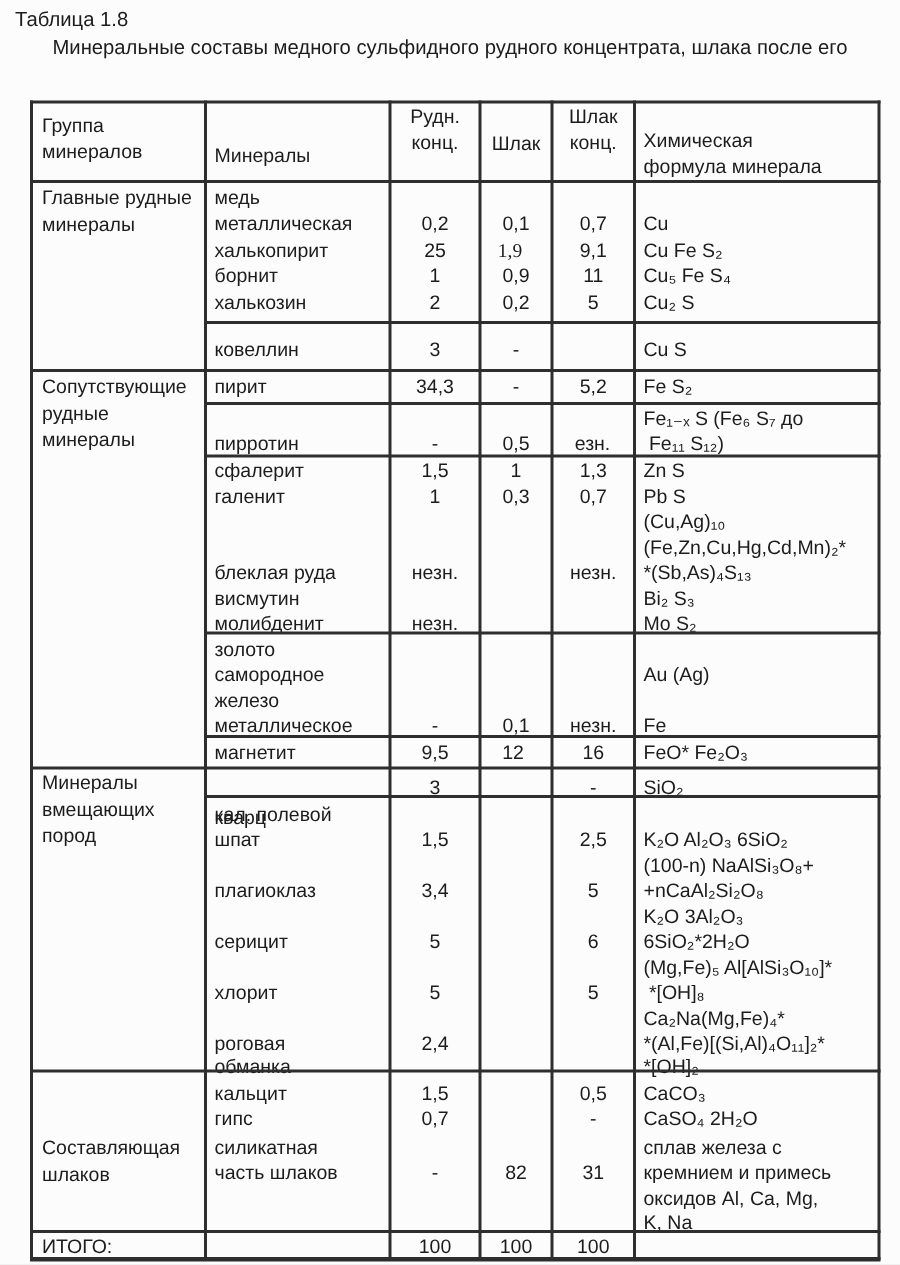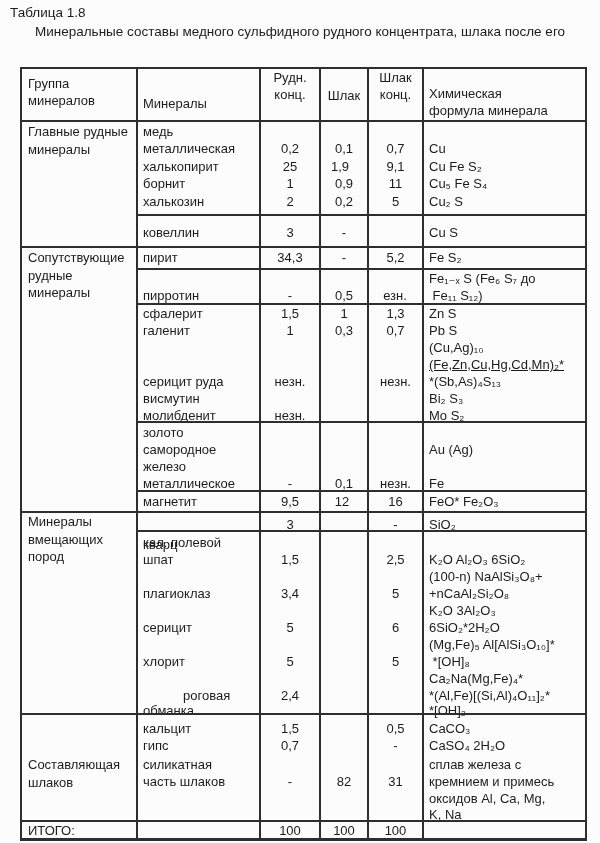--- a/index.html
+++ b/index.html
@@ -40,21 +40,21 @@
     <div class="t" style="left:429px;top:103px">формула минерала</div>
 
   <div class="t" style="left: 143px; top: 124px;">медь</div>
       <div class="t" style="left: 143px; top: 141px;">металлическая</div>
       <div class="t ctr" style="left: 260px; top: 141px; width: 60px;">0,2</div>
       <div class="t ctr" style="left: 320px; top: 141px; width: 48px;">0,1</div>
       <div class="t ctr" style="left: 368px; top: 141px; width: 55px;">0,7</div>
       <div class="t" style="left: 429px; top: 141px;">Cu</div>
       <div class="t" style="left: 143px; top: 159px;">халькопирит</div>
       <div class="t ctr" style="left: 260px; top: 159px; width: 60px;">25</div>
-      <div class="t ctr" style="left: 320px; top: 159px; width: 40px;">1,9</div>
+      <div class="t ctr" style="left: 320px; top: 159px; width: 40px; font-family: Liberation Serif, serif;">1,9</div>
       <div class="t ctr" style="left: 368px; top: 159px; width: 55px;">9,1</div>
       <div class="t" style="left: 429px; top: 159px;">Cu Fe S₂</div>
       <div class="t" style="left: 143px; top: 176px;">борнит</div>
       <div class="t ctr" style="left: 260px; top: 176px; width: 60px;">1</div>
       <div class="t ctr" style="left: 320px; top: 176px; width: 48px;">0,9</div>
       <div class="t ctr" style="left: 368px; top: 176px; width: 55px;">11</div>
       <div class="t" style="left: 429px; top: 176px;">Cu₅ Fe S₄</div>
       <div class="t" style="left: 143px; top: 194px;">халькозин</div>
       <div class="t ctr" style="left: 260px; top: 194px; width: 60px;">2</div>
       <div class="t ctr" style="left: 320px; top: 194px; width: 48px;">0,2</div>
@@ -79,22 +79,22 @@
       <div class="t ctr" style="left: 260px; top: 306px; width: 60px;">1,5</div>
       <div class="t ctr" style="left: 320px; top: 306px; width: 48px;">1</div>
       <div class="t ctr" style="left: 368px; top: 306px; width: 55px;">1,3</div>
       <div class="t" style="left: 429px; top: 306px;">Zn S</div>
       <div class="t" style="left: 143px; top: 323px;">галенит</div>
       <div class="t ctr" style="left: 260px; top: 323px; width: 60px;">1</div>
       <div class="t ctr" style="left: 320px; top: 323px; width: 48px;">0,3</div>
       <div class="t ctr" style="left: 368px; top: 323px; width: 55px;">0,7</div>
       <div class="t" style="left: 429px; top: 323px;">Pb S</div>
       <div class="t" style="left: 429px; top: 340px;">(Cu,Ag)₁₀</div>
-      <div class="t" style="left: 429px; top: 357px; text-decoration: underline;">(Fe,Zn,Cu,Hg,Cd,Mn)₂*</div>
-      <div class="t" style="left: 143px; top: 374px;">серицит руда</div>
+      <div class="t" style="left: 429px; top: 357px;">(Fe,Zn,Cu,Hg,Cd,Mn)₂*</div>
+      <div class="t" style="left: 143px; top: 374px;">блеклая руда</div>
       <div class="t ctr" style="left: 260px; top: 374px; width: 60px;">незн.</div>
       <div class="t ctr" style="left: 368px; top: 374px; width: 55px;">незн.</div>
       <div class="t" style="left: 429px; top: 374px;">*(Sb,As)₄S₁₃</div>
       <div class="t" style="left: 143px; top: 391px;">висмутин</div>
       <div class="t" style="left: 429px; top: 391px;">Bi₂ S₃</div>
       <div class="t" style="left: 143px; top: 408px;">молибденит</div>
       <div class="t ctr" style="left: 260px; top: 408px; width: 60px;">незн.</div>
       <div class="t" style="left: 429px; top: 408px;">Mo S₂</div>
       <div class="t" style="left: 143px; top: 425px;">золото</div>
       <div class="t" style="left: 143px; top: 442px;">самородное</div>
@@ -128,21 +128,21 @@
       <div class="t" style="left: 143px; top: 620px;">серицит</div>
       <div class="t ctr" style="left: 260px; top: 620px; width: 60px;">5</div>
       <div class="t ctr" style="left: 368px; top: 620px; width: 55px;">6</div>
       <div class="t" style="left: 429px; top: 620px;">6SiO₂*2H₂O</div>
       <div class="t" style="left: 429px; top: 637px;">(Mg,Fe)₅ Al[AlSi₃O₁₀]*</div>
       <div class="t" style="left: 143px; top: 654px;">хлорит</div>
       <div class="t ctr" style="left: 260px; top: 654px; width: 60px;">5</div>
       <div class="t ctr" style="left: 368px; top: 654px; width: 55px;">5</div>
       <div class="t" style="left: 429px; top: 654px;"> *[OH]₈</div>
       <div class="t" style="left: 429px; top: 671px; text-align: right;">Ca₂Na(Mg,Fe)₄*</div>
-      <div class="t" style="left: 143px; top: 688px; margin-left: 40px;">роговая</div>
+      <div class="t" style="left: 143px; top: 688px;">роговая</div>
       <div class="t ctr" style="left: 260px; top: 688px; width: 60px;">2,4</div>
       <div class="t" style="left: 429px; top: 688px;">*(Al,Fe)[(Si,Al)₄O₁₁]₂*</div>
       <div class="t" style="left: 143px; top: 703px;">обманка</div>
       <div class="t" style="left: 429px; top: 703px;">*[OH]₂</div>
       <div class="t" style="left: 143px; top: 721px;">кальцит</div>
       <div class="t ctr" style="left: 260px; top: 721px; width: 60px;">1,5</div>
       <div class="t ctr" style="left: 368px; top: 721px; width: 55px;">0,5</div>
       <div class="t" style="left: 429px; top: 721px;">CaCO₃</div>
       <div class="t" style="left: 143px; top: 738px;">гипс</div>
       <div class="t ctr" style="left: 260px; top: 738px; width: 60px;">0,7</div>

